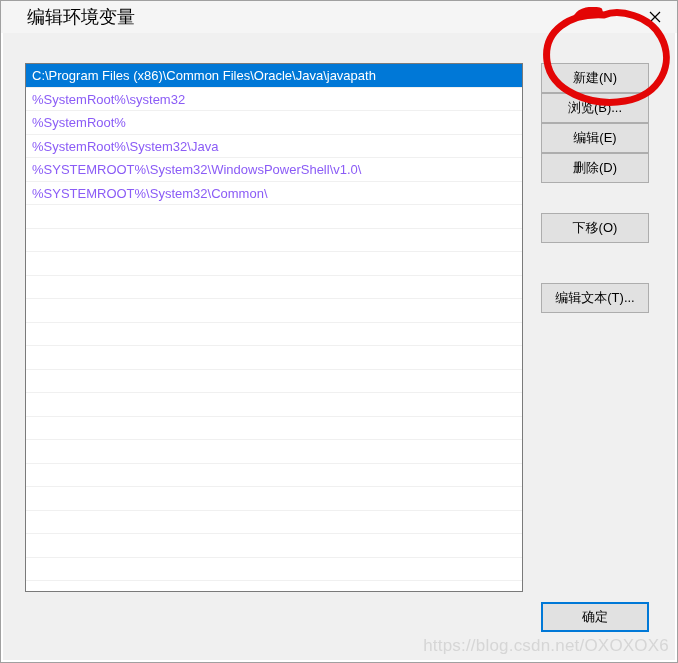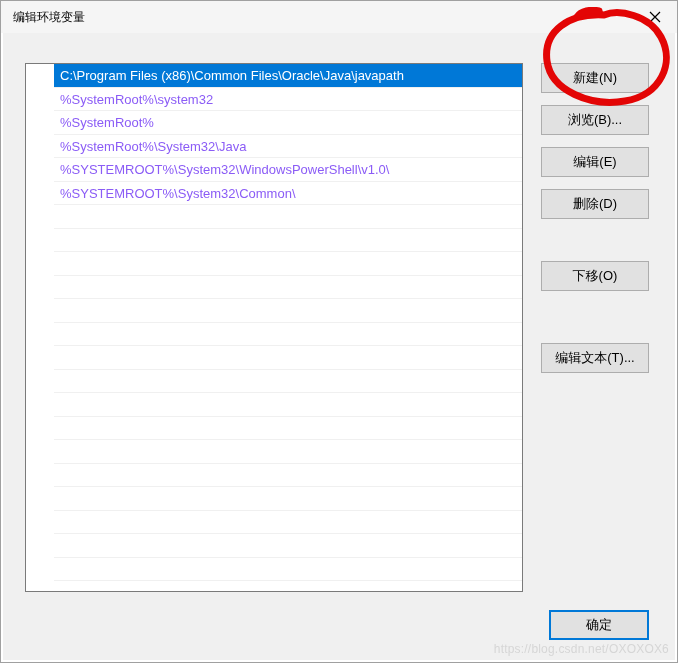--- a/index.html
+++ b/index.html
@@ -18,22 +18,22 @@
       width: 678px;
       height: 663px;
       background: #f0f0f0;
       border: 1px solid #a0a0a0;
       box-shadow: 0 0 0 2px #fff inset;
     }
     .titlebar {
       height: 32px;
       display: flex;
       align-items: center;
-      padding-left: 12px;
-      font-size: 12px;
+      padding-left: 26px;
+      font-size: 18px;
       color: #000;
       background: #f5f5f5;
     }
     .titlebar .spacer { flex: 1; }
     .close-btn {
       width: 44px;
       height: 32px;
       display: flex;
       align-items: center;
       justify-content: center;
@@ -47,21 +47,20 @@
       right: 28px;
       bottom: 70px;
       display: flex;
       gap: 18px;
     }
     .list {
       flex: 1;
       background: #fff;
       border: 1px solid #7a7a7a;
       overflow-y: auto;
-      padding-left: 28px;
     }
     .list-row {
       height: 23.5px;
       line-height: 23.5px;
       padding: 0 6px;
       border-bottom: 1px solid #f0f0f0;
       font-size: 13px;
       color: #8b5cf6;
       white-space: nowrap;
       overflow: hidden;
@@ -81,55 +80,54 @@
     .btn {
       height: 30px;
       background: #e1e1e1;
       border: 1px solid #adadad;
       font-size: 13px;
       color: #000;
       cursor: pointer;
       display: flex;
       align-items: center;
       justify-content: center;
-      margin-bottom: 12px;
       user-select: none;
     }
     .gap-small { height: 30px; }
     .gap-medium { height: 40px; }
     .bottom-buttons {
       position: absolute;
       right: 28px;
       bottom: 22px;
       display: flex;
       gap: 12px;
     }
     .bottom-buttons .btn {
-      width: 100px;
-      margin-bottom: 0;
+      width: 108px;
+      margin-bottom: 8px;
       text-align: center;
     }
     .btn.default {
       border: 2px solid #0078d7;
       background: #e1e1e1;
     }
     .annot-circle {
       position: absolute;
       left: 538px;
       top: 6px;
       width: 134px;
       height: 102px;
       pointer-events: none;
       z-index: 100;
     }
     .watermark {
       position: absolute;
       right: 8px;
       bottom: 6px;
-      font-size: 12px;
+      font-size: 17px;
       color: #d6d6d6;
       letter-spacing: 0.2px;
       pointer-events: none;
     }
   </style>
 </head>
 <body>
 
 <div class="dialog">
   <div class="titlebar">

